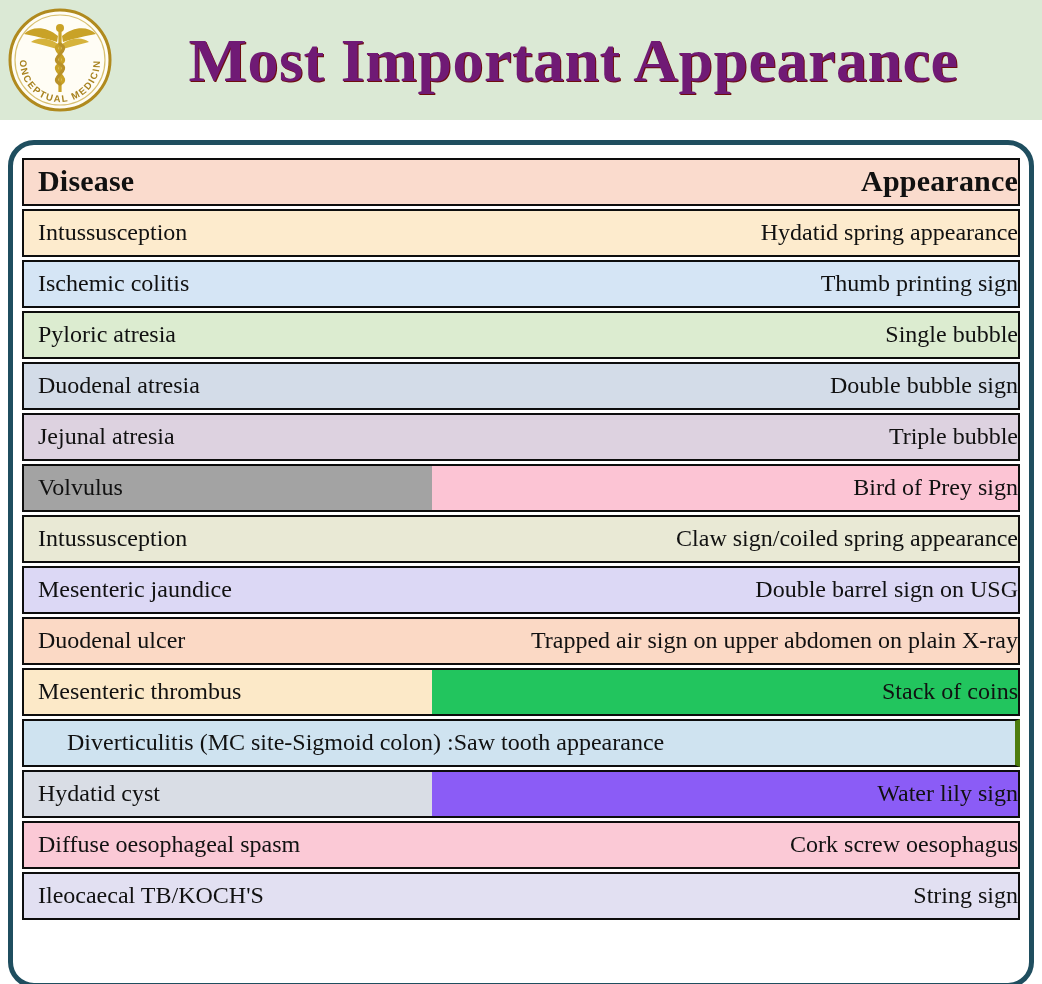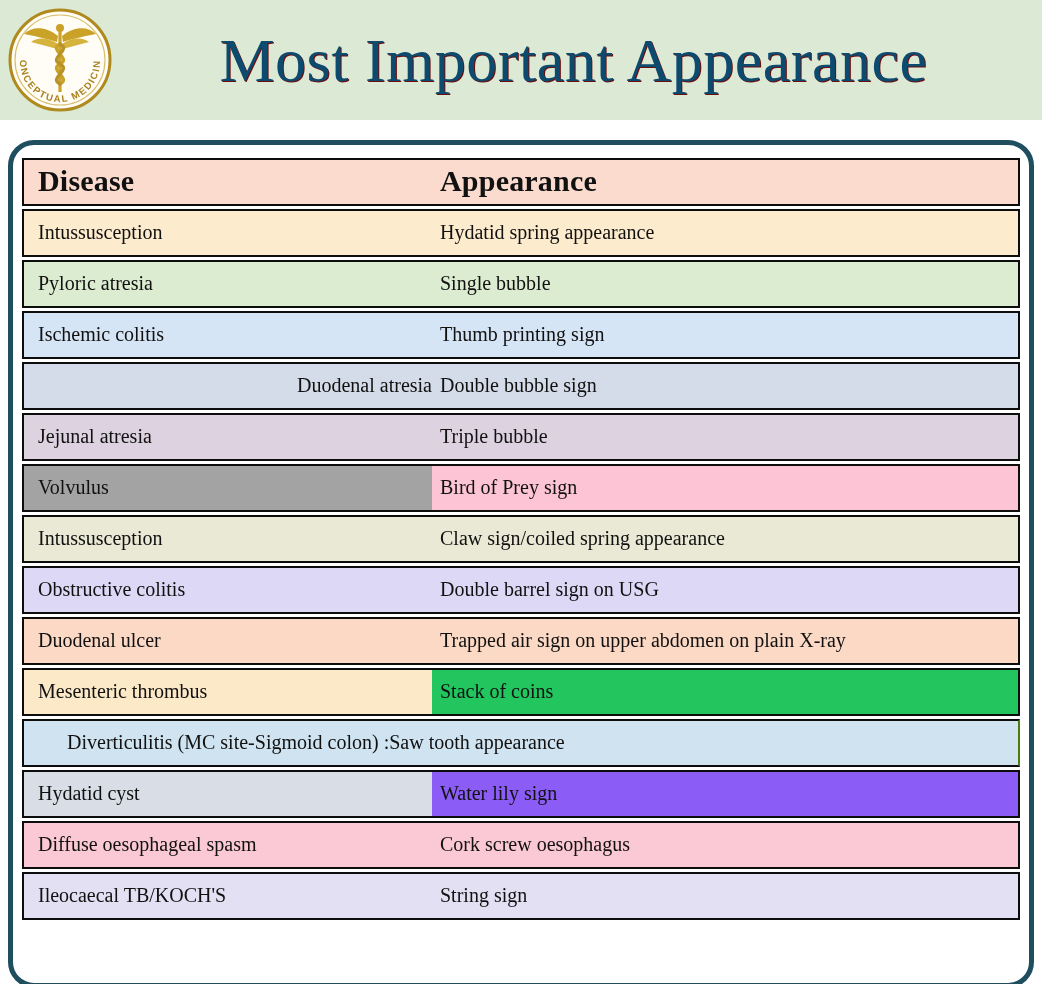--- a/index.html
+++ b/index.html
@@ -28,23 +28,23 @@
     margin-left: 4px;
     flex: 0 0 auto;
     position: relative;
   }
 
   .logo svg { display: block; width: 112px; height: 112px; }
 
   .banner-title {
     flex: 1 1 auto;
     text-align: center;
-    color: #0c4a6e;
+    color: #701a75;
     font-family: "Liberation Serif", "DejaVu Serif", serif;
-    font-weight: normal;
+    font-weight: bold;
     font-size: 62px;
     line-height: 1;
     letter-spacing: 0.5px;
     padding-right: 11px;
     text-shadow: 1px 1px 0 #6e0d0d;
     white-space: nowrap;
   }
 
   
   .table-frame {
@@ -65,41 +65,41 @@
     border-collapse: separate;
     border-spacing: 0 3px;
     table-layout: fixed;
   }
 
   .tbl tr { height: 48px; border-radius: 21px; }
 
   .tbl td {
     border: 2px solid #0d0d0d;
     font-family: "Liberation Serif", "DejaVu Serif", serif;
-    font-size: 20px;
+    font-size: 24px;
     color: #111111;
     padding: 2px 0 4px 14px;
     height: 48px;
     vertical-align: middle;
     white-space: nowrap;
     overflow: hidden;
   }
 
   .tbl td.col-disease { width: 410px; border-right: none; }
-  .tbl td.col-appearance { border-left: none; padding-left: 8px; }
+  .tbl td.col-appearance { border-left: none; padding-left: 8px; text-align: right; }
 
   .tbl tr.header-row td {
     font-weight: bold;
     font-size: 30px;
     letter-spacing: 0.2px;
   }
 
-  .tbl td.full-span { width: auto; border-right: 2px solid #4d7c0f; padding-left: 43px; }
+  .tbl td.full-span { width: auto; border-right: 5px solid #4d7c0f; padding-left: 43px; }
 
-  .tbl td.small-text { font-size: 20px; }
+  .tbl td.small-text { font-size: 24px; }
 </style>
 </head>
 <body>
 
 <div class="banner">
 
   <div class="logo">
     <svg viewBox="0 0 112 112" xmlns="http://www.w3.org/2000/svg">
       <defs>
         <path id="arcPath" d="M 16 58 A 40 40 0 0 0 96 58" fill="none"></path>
@@ -133,45 +133,45 @@
     <tbody id="table-body">
         <tr class="header-row">
           <td class="col-disease" style="background: rgb(250, 219, 205);">Disease</td>
           <td class="col-appearance" style="background: rgb(250, 219, 205);">Appearance</td>
         </tr>
         <tr>
           <td class="col-disease" style="background: rgb(253, 235, 205);">Intussusception</td>
           <td class="col-appearance" style="background: rgb(253, 235, 205);">Hydatid spring appearance</td>
         </tr>
         <tr>
+          <td class="col-disease" style="background: rgb(213, 229, 245);">Ischemic colitis</td>
+          <td class="col-appearance" style="background: rgb(213, 229, 245);">Thumb printing sign</td>
+        </tr>
+        <tr>
           <td class="col-disease" style="background: rgb(220, 236, 208);">Pyloric atresia</td>
           <td class="col-appearance" style="background: rgb(220, 236, 208);">Single bubble</td>
         </tr>
         <tr>
-          <td class="col-disease" style="background: rgb(213, 229, 245);">Ischemic colitis</td>
-          <td class="col-appearance" style="background: rgb(213, 229, 245);">Thumb printing sign</td>
-        </tr>
-        <tr>
-          <td class="col-disease" style="background: rgb(211, 220, 232); text-align: right;">Duodenal atresia</td>
+          <td class="col-disease" style="background: rgb(211, 220, 232);">Duodenal atresia</td>
           <td class="col-appearance" style="background: rgb(211, 220, 232);">Double bubble sign</td>
         </tr>
         <tr>
           <td class="col-disease" style="background: rgb(221, 210, 224);">Jejunal atresia</td>
           <td class="col-appearance" style="background: rgb(221, 210, 224);">Triple bubble</td>
         </tr>
         <tr>
           <td class="col-disease" style="background: #a3a3a3;">Volvulus</td>
           <td class="col-appearance" style="background: rgb(252, 196, 212);">Bird of Prey sign</td>
         </tr>
         <tr>
           <td class="col-disease" style="background: rgb(233, 233, 213);">Intussusception</td>
           <td class="col-appearance" style="background: rgb(233, 233, 213);">Claw sign/coiled spring appearance</td>
         </tr>
         <tr>
-          <td class="col-disease" style="background: rgb(220, 216, 245);">Obstructive colitis</td>
+          <td class="col-disease" style="background: rgb(220, 216, 245);">Mesenteric jaundice</td>
           <td class="col-appearance" style="background: rgb(220, 216, 245);">Double barrel sign on USG</td>
         </tr>
         <tr>
           <td class="col-disease" style="background: rgb(251, 217, 197);">Duodenal ulcer</td>
           <td class="col-appearance small-text" style="background: rgb(251, 217, 197);">Trapped air sign on upper abdomen on plain X-ray</td>
         </tr>
         <tr>
           <td class="col-disease" style="background: rgb(252, 233, 200);">Mesenteric thrombus</td>
           <td class="col-appearance" style="background: #22c55e;">Stack of coins</td>
         </tr>

